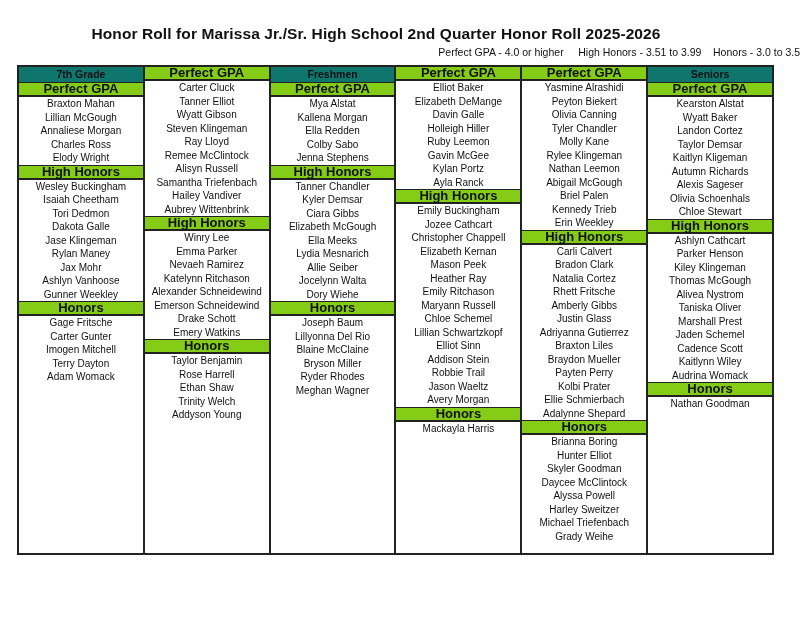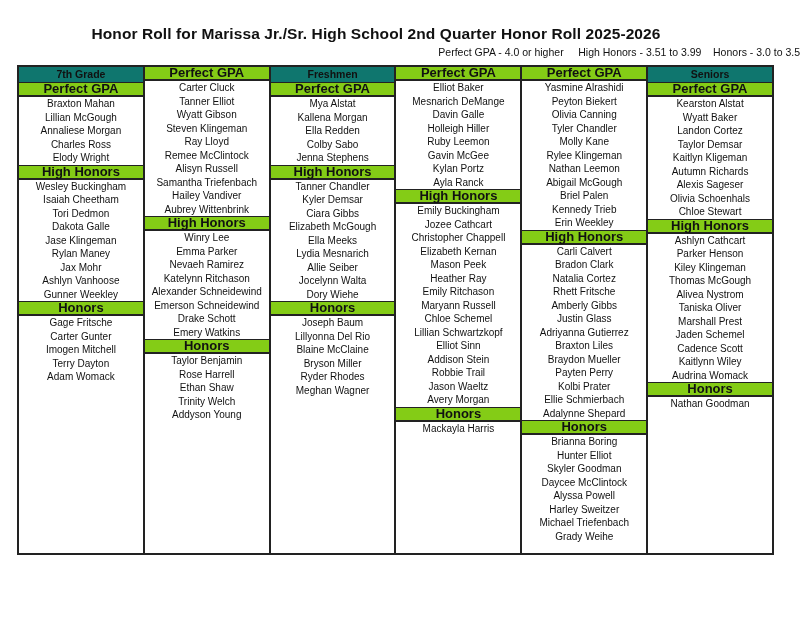--- a/index.html
+++ b/index.html
@@ -96,21 +96,21 @@
       <div class="name">Joseph Baum</div>
       <div class="name">Lillyonna Del Rio</div>
       <div class="name">Blaine McClaine</div>
       <div class="name">Bryson Miller</div>
       <div class="name">Ryder Rhodes</div>
       <div class="name">Meghan Wagner</div>
     </div>
     <div class="col">
       <div class="section-head first">Perfect GPA</div>
       <div class="name">Elliot Baker</div>
-      <div class="name">Mesnarich DeMange</div>
+      <div class="name">Elizabeth DeMange</div>
       <div class="name">Davin Galle</div>
       <div class="name">Holleigh Hiller</div>
       <div class="name">Ruby Leemon</div>
       <div class="name">Gavin McGee</div>
       <div class="name">Kylan Portz</div>
       <div class="name">Ayla Ranck</div>
       <div class="section-head">High Honors</div>
       <div class="name">Emily Buckingham</div>
       <div class="name">Jozee Cathcart</div>
       <div class="name">Christopher Chappell</div>

